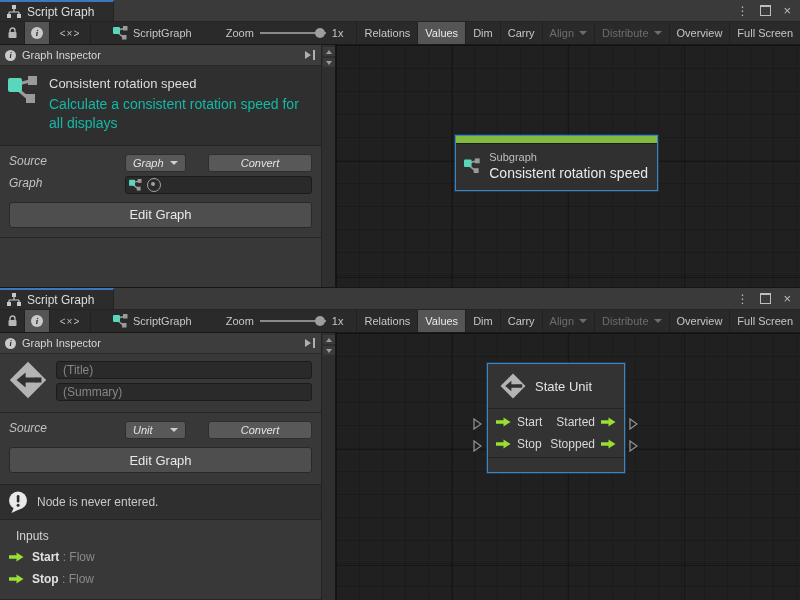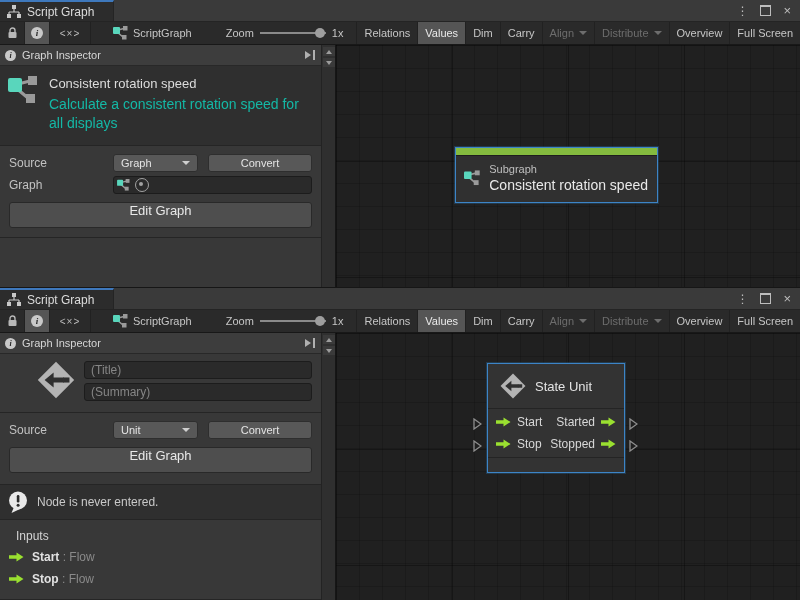--- a/index.html
+++ b/index.html
@@ -42,55 +42,55 @@
   .vscroll{width:14px;flex:none;background:#2f2f2f;border-left:1px solid #232323;display:flex;flex-direction:column;align-items:center;padding-top:2px;gap:2px;box-sizing:border-box;}
   .scrollbtn{width:12px;height:9px;background:#3a3a3a;display:flex;align-items:center;justify-content:center;}
   .tri-up{width:0;height:0;border-left:3px solid transparent;border-right:3px solid transparent;border-bottom:4px solid #9c9c9c;}
   .tri-down{width:0;height:0;border-left:3px solid transparent;border-right:3px solid transparent;border-top:4px solid #9c9c9c;}
   .insp-header{height:20px;flex:none;background:#3d3d3d;border-bottom:1px solid #282828;display:flex;align-items:center;gap:6px;padding:0 5px;font-size:11px;color:#d6d6d6;}
   .dockicon{margin-left:auto;display:flex;align-items:center;}
   .card{background:#2f2f2f;border-bottom:1px solid #252525;padding:10px 8px 12px;display:flex;gap:11px;align-items:flex-start;}
   .card-title{font-size:13px;color:#dcdcdc;margin-bottom:4px;}
   .card-desc{font-size:14px;color:#14b8a6;line-height:1.35;max-width:252px;}
   .fields{padding:6px 0 0;}
-  .fieldrow{display:flex;align-items:center;padding:2px 9px;gap:10px;font-size:12px;color:#c2c2c2;}
+  .fieldrow{display:flex;padding:2px 9px;gap:22px;font-size:12px;color:#c2c2c2;font-style:italic;}
   .fieldlabel{width:94px;flex:none;}
   .dropdown{flex:1;height:18px;box-sizing:border-box;background:#585858;border:1px solid #2e2e2e;border-radius:3px;
     display:flex;align-items:center;padding:0 7px;font-size:11px;color:#e4e4e4;}
   .dropdown .caret{margin-left:auto;border-top-color:#cfcfcf;}
   .btn{height:18px;box-sizing:border-box;background:#585858;border:1px solid #2e2e2e;border-radius:3px;
     display:flex;align-items:center;justify-content:center;font-size:11px;color:#e4e4e4;width:104px;flex:none;}
   .objfield{flex:1;height:18px;box-sizing:border-box;background:#2a2a2a;border:1px solid #1c1c1c;border-radius:3px;
     display:flex;align-items:center;gap:3px;padding:0 3px 0 3px;font-size:11px;color:#d8d8d8;white-space:nowrap;overflow:hidden;}
   .objtext{overflow:hidden;white-space:nowrap;flex:1;}
   .picker{width:12px;height:12px;flex:none;border-radius:50%;border:1px solid #a2a2a2;position:relative;margin-left:2px;}
   .picker::after{content:"";position:absolute;left:3px;top:3px;width:4px;height:4px;border-radius:50%;background:#a2a2a2;}
   .bigbtn{height:24px;margin:6px 9px 0;background:#4e4e4e;border:1px solid #292929;border-radius:3px;
-    display:flex;align-items:flex-start;justify-content:center;font-size:13px;color:#e8e8e8;}
+    display:flex;align-items:center;justify-content:center;font-size:13px;color:#e8e8e8;}
   .sectline{border-top:1px solid #252525;margin-top:9px;}
   .textinput{display:block;width:100%;height:18px;box-sizing:border-box;background:#2a2a2a;border:1px solid #1c1c1c;border-radius:3px;
     color:#d8d8d8;font-size:12px;padding:0 6px;font-family:inherit;outline:none;margin-bottom:4px;}
   .textinput::placeholder{color:#868686;}
-  .titlewrap{display:flex;gap:9px;padding:7px 9px 2px;align-items:flex-start;margin-left:28px;}
+  .titlewrap{display:flex;gap:9px;padding:7px 9px 2px;align-items:flex-start;}
   .titlefields{flex:1;min-width:0;}
   .warnbox{background:#2f2f2f;border-top:1px solid #252525;border-bottom:1px solid #252525;margin-top:11px;
     display:flex;align-items:center;gap:9px;padding:5px 8px;font-size:12px;color:#c9c9c9;min-height:24px;}
   .section-head{font-size:12px;color:#d4d4d4;padding:9px 16px 3px;}
   .portrow{display:flex;align-items:center;gap:8px;padding:4px 9px;font-size:12px;}
   .portname{font-weight:bold;color:#e2e2e2;}
   .porttype{color:#8a8a8a;}
   
   .canvas{flex:1;position:relative;overflow:hidden;background-color:#202020;
     background-image:
       linear-gradient(rgba(0,0,0,0.30) 1px,transparent 1px),
       linear-gradient(90deg,rgba(0,0,0,0.30) 1px,transparent 1px),
       linear-gradient(rgba(0,0,0,0.16) 1px,transparent 1px),
       linear-gradient(90deg,rgba(0,0,0,0.16) 1px,transparent 1px);
     background-size:116px 116px,116px 116px,23px 23px,23px 23px;}
-  .node-subgraph{position:absolute;left:119px;top:102px;width:201px;background:#303030;
+  .node-subgraph{position:absolute;left:119px;top:90px;width:201px;background:#303030;
     border:1px solid #3d84c6;box-shadow:0 0 0 1px rgba(40,90,130,.45);}
   .greenbar{height:7px;background:#84bb3f;border-bottom:1px solid #1e1e1e;}
   .sg-body{display:flex;align-items:center;gap:9px;padding:7px 9px 9px 8px;}
   .sg-kind{font-size:11px;color:#bfbfbf;margin-bottom:2px;}
   .sg-title{font-size:14px;color:#e9e9e9;white-space:nowrap;}
   .node-state{position:absolute;left:151px;top:30px;width:136px;background:#333333;
     border:1px solid #3d84c6;box-shadow:0 0 0 1px rgba(40,90,130,.45);}
   .ns-header{height:44px;display:flex;align-items:center;gap:9px;padding:0 12px;
     border-bottom:1px solid #242424;font-size:13px;color:#e4e4e4;}
   .ns-rows{border-bottom:1px solid #242424;padding:2px 0;}

